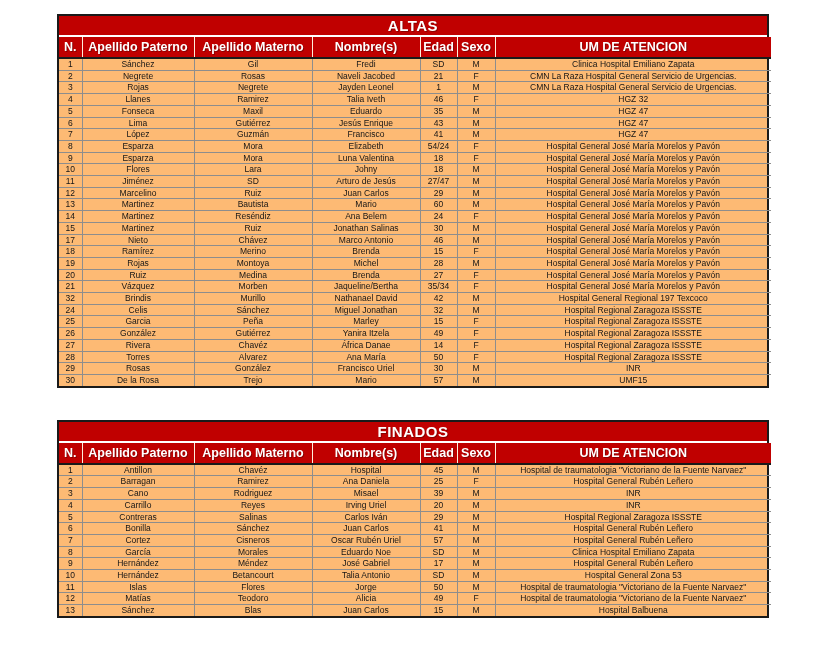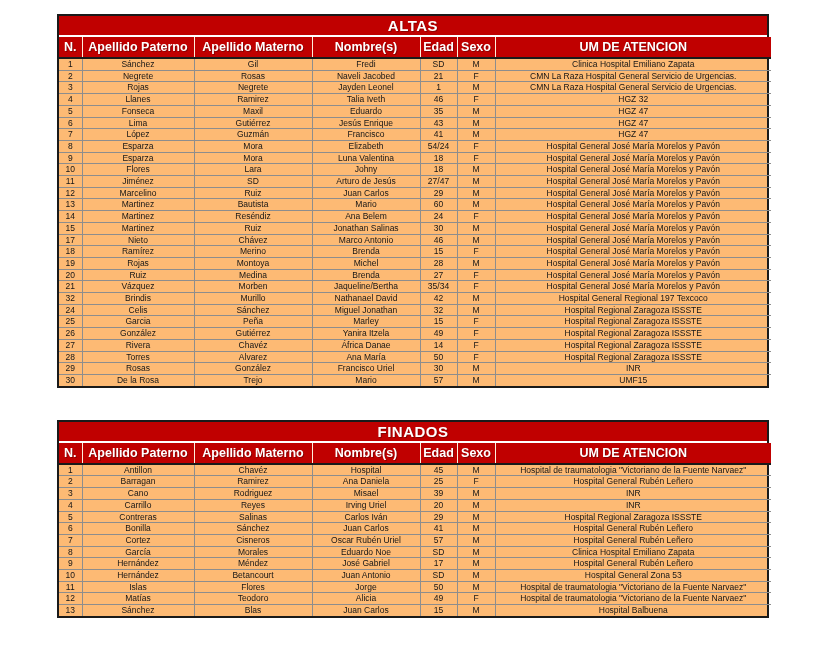--- a/index.html
+++ b/index.html
@@ -436,21 +436,21 @@
             <td>Méndez</td>
             <td>José Gabriel</td>
             <td>17</td>
             <td>M</td>
             <td>Hospital General Rubén Leñero</td>
           </tr>
           <tr>
             <td>10</td>
             <td>Hernández</td>
             <td>Betancourt</td>
-            <td>Juan Antonio</td>
+            <td>Talia Antonio</td>
             <td>SD</td>
             <td>M</td>
             <td>Hospital General Zona 53</td>
           </tr>
           <tr>
             <td>11</td>
             <td>Islas</td>
             <td>Flores</td>
             <td>Jorge</td>
             <td>50</td>

